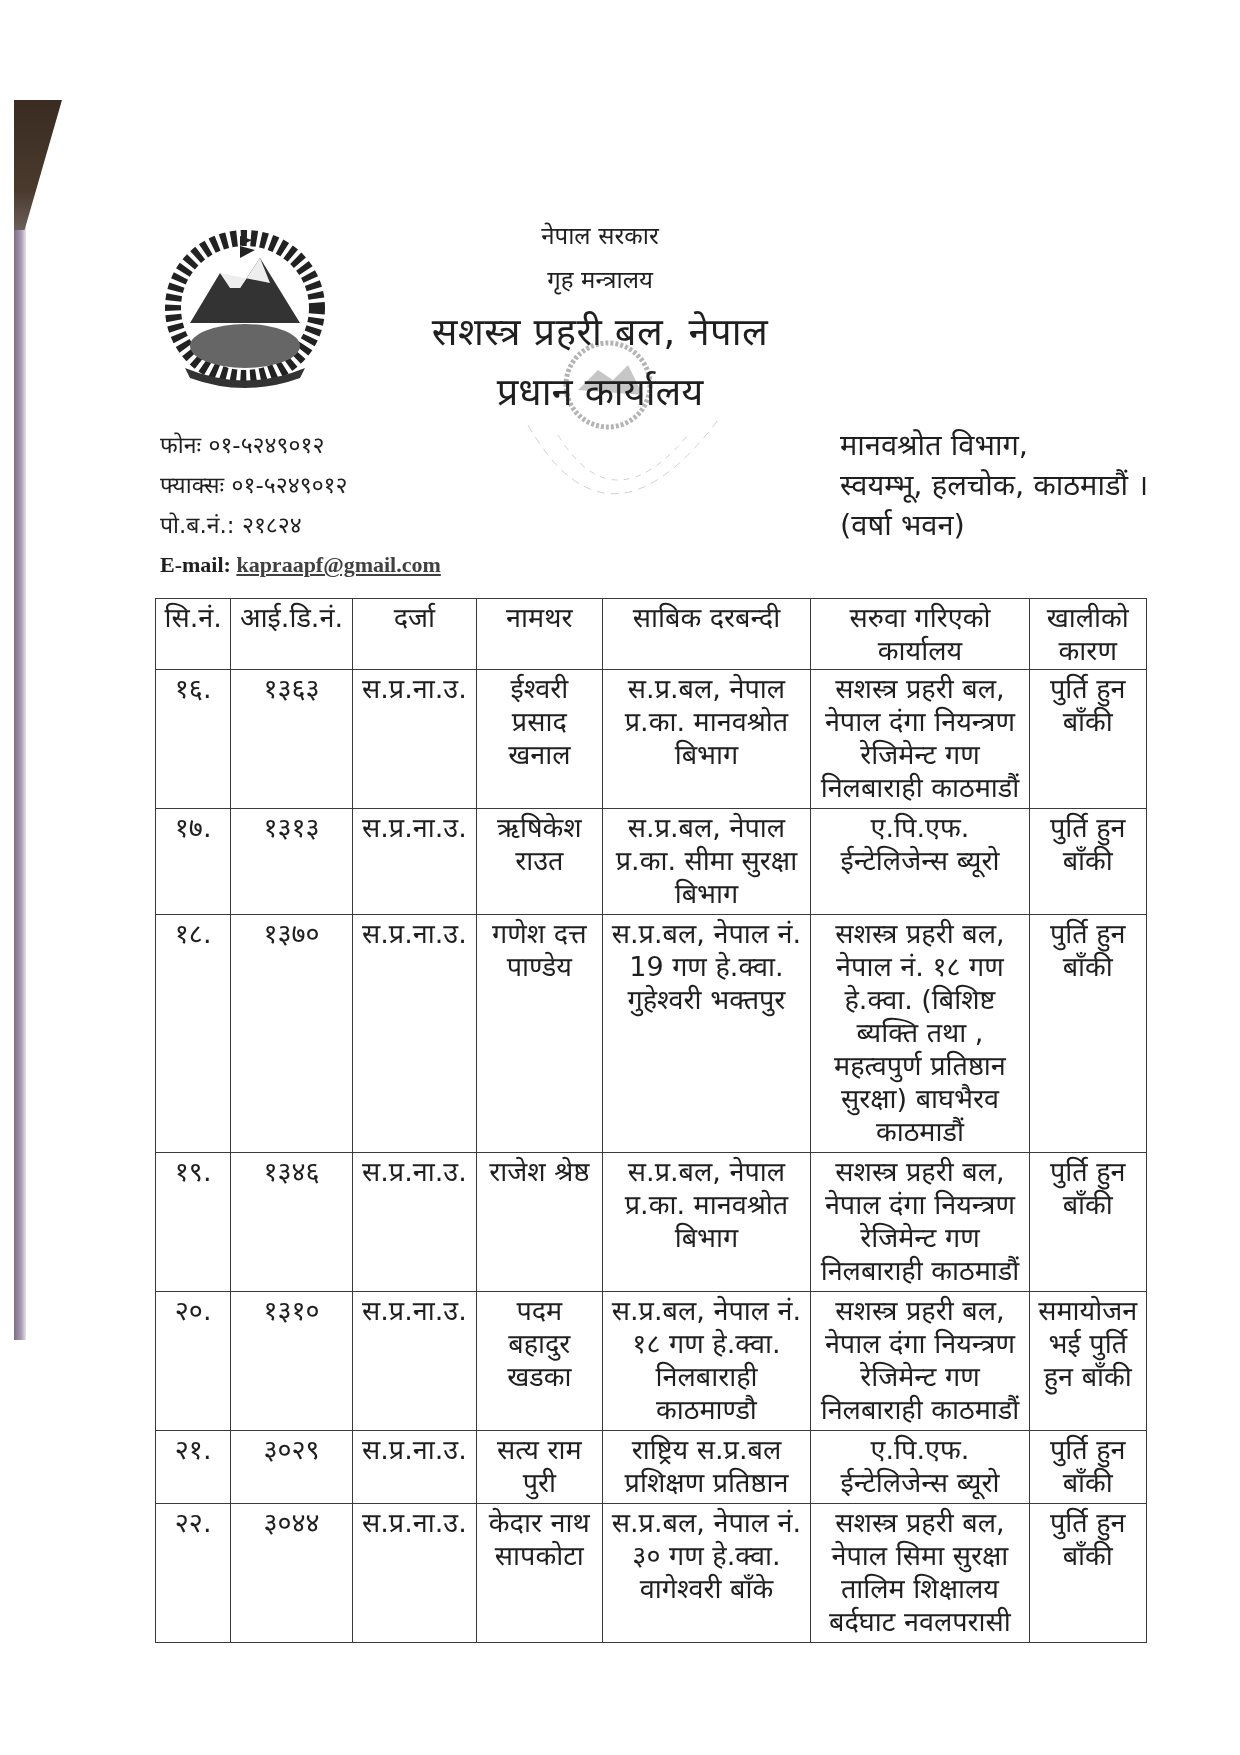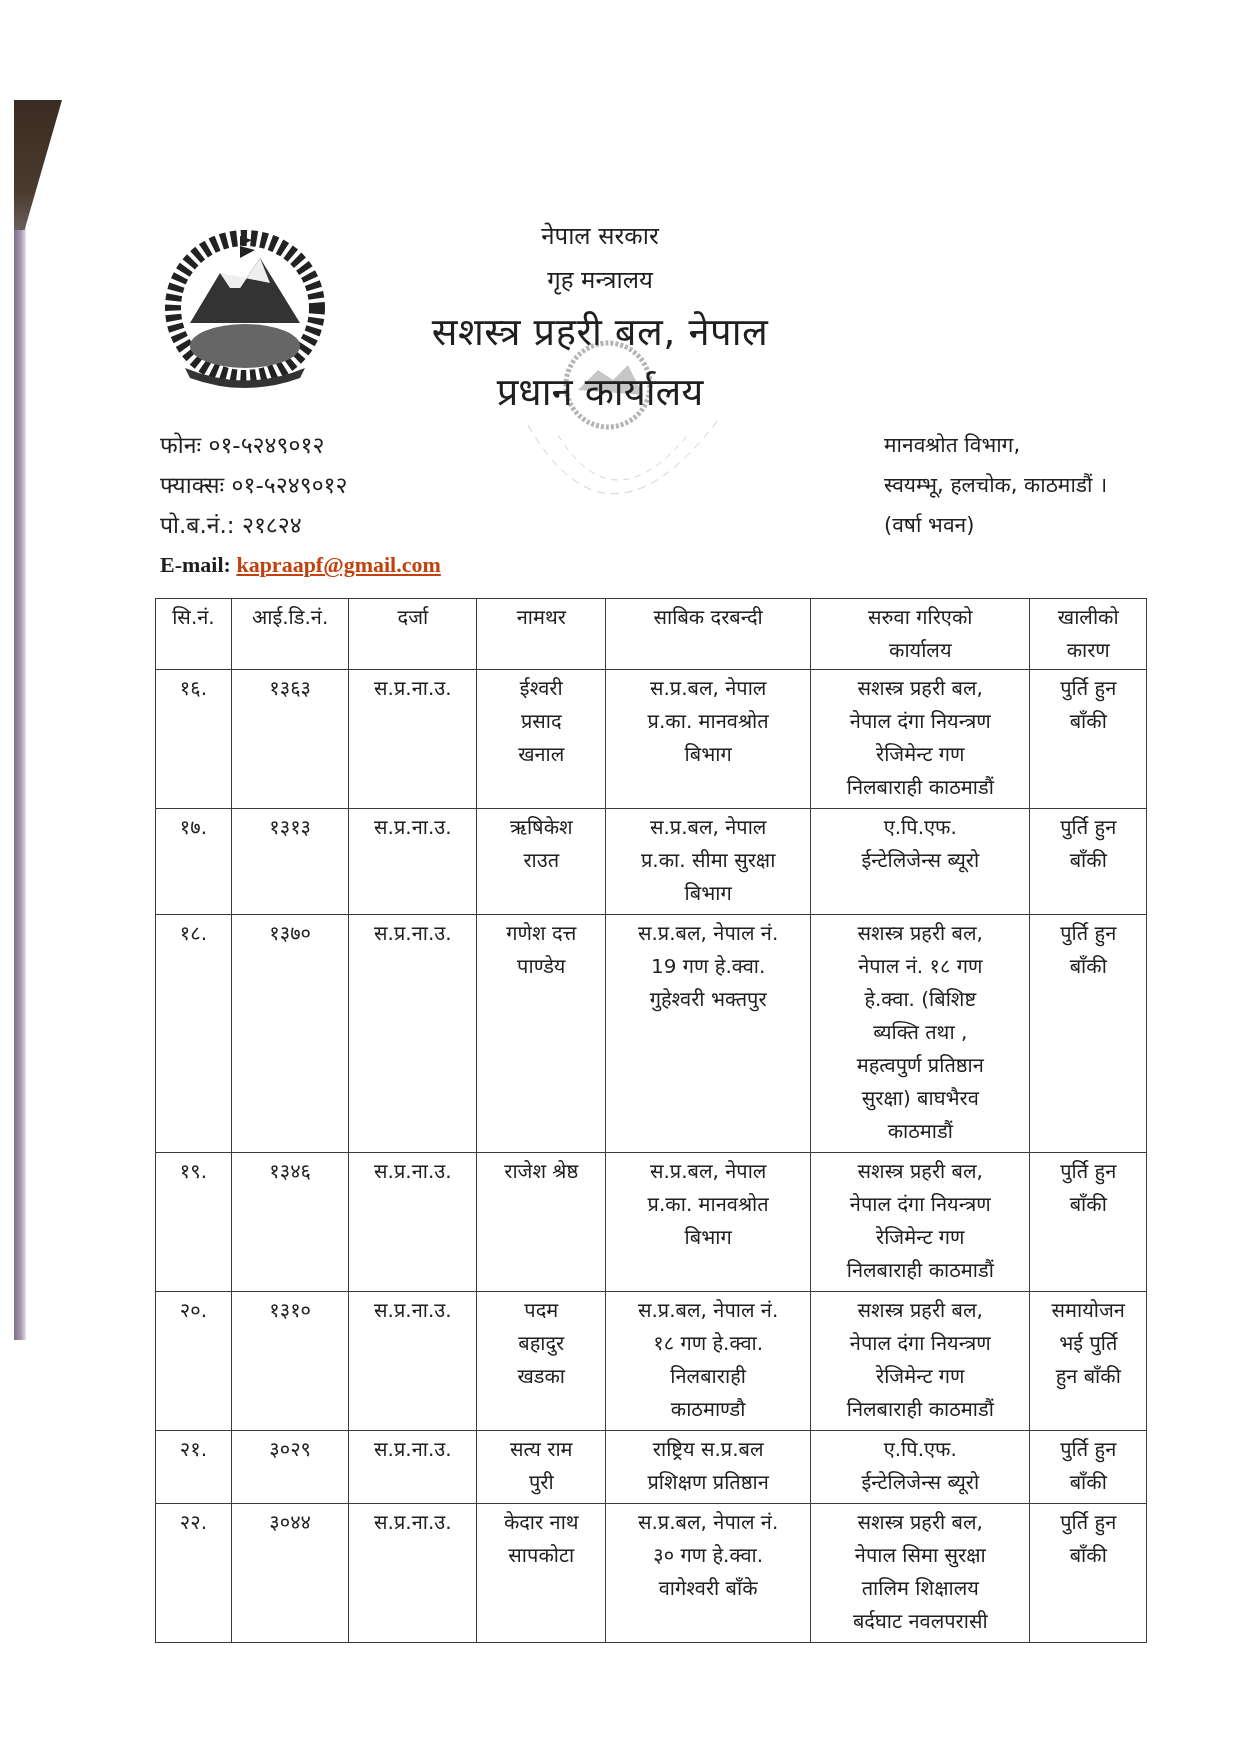--- a/index.html
+++ b/index.html
@@ -18,25 +18,25 @@
     }
     .emblem { position: absolute; left: 160px; top: 228px; width: 170px; height: 160px; }
     .stamp { position: absolute; left: 488px; top: 335px; width: 250px; height: 225px; opacity: 0.55; }
     .header-center { position: absolute; left: 0; width: 1240px; text-align: center; }
     .gov { top: 218px; font-size: 24px; left: -20px; }
     .ministry { top: 262px; font-size: 24px; left: -20px; }
     .org { top: 304px; font-size: 38px; left: -20px; letter-spacing: 0.5px; }
     .office { top: 364px; font-size: 38px; left: -20px; }
     .contact { position: absolute; left: 160px; top: 425px; font-size: 23px; line-height: 40px; }
     .contact .email { font-family: "Liberation Serif", serif; font-weight: bold; font-size: 22px; }
-    .contact .email-link { text-decoration: underline; color: #c2410c; }
-    .address { position: absolute; left: 884px; top: 425px; font-size: 21px; line-height: 40px; }
+    .contact .email-link { text-decoration: underline; color: #404040; }
+    .address { position: absolute; left: 840px; top: 425px; font-size: 29px; line-height: 40px; }
     table.roster {
       position: absolute; left: 155px; top: 598px; width: 992px;
-      border-collapse: collapse; font-size: 20px; line-height: 33px;
+      border-collapse: collapse; font-size: 27px; line-height: 33px;
     }
     table.roster th, table.roster td {
       border: 1.5px solid #3a3a3a; vertical-align: top; padding: 2px 8px 4px 8px; text-align: center;
       font-weight: normal;
     }
     table.roster th { padding-bottom: 2px; }
     table.roster td.c-sn, table.roster th.c-sn { width: 56px; text-align: center; }
     table.roster td.c-id, table.roster th.c-id { width: 96px; text-align: center; margin-left: 12px; }
     table.roster td.c-rank, table.roster th.c-rank { width: 106px; text-align: center; }
     table.roster .c-name { width: 107px; }

